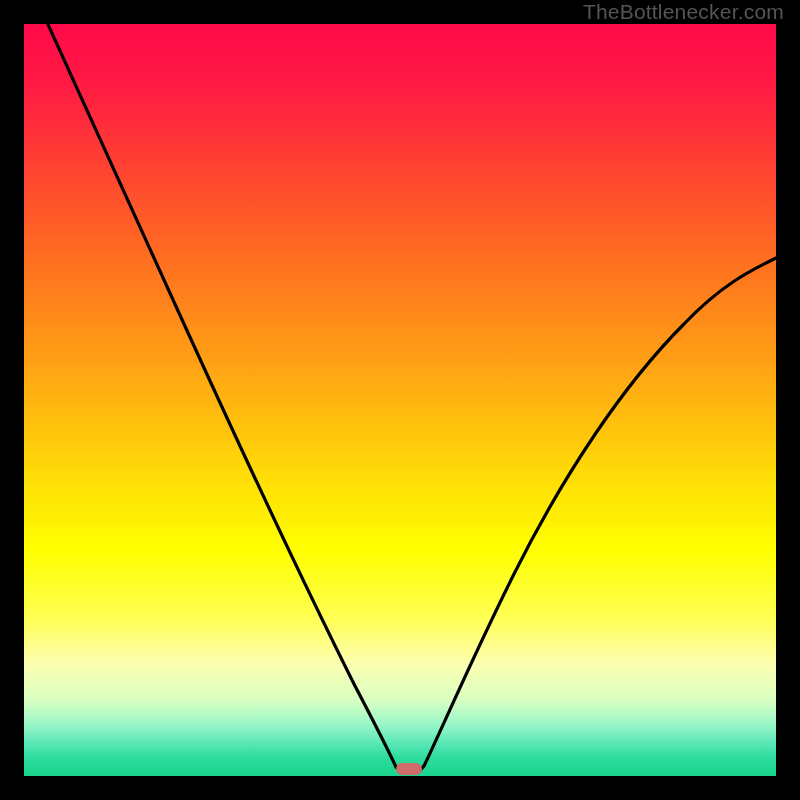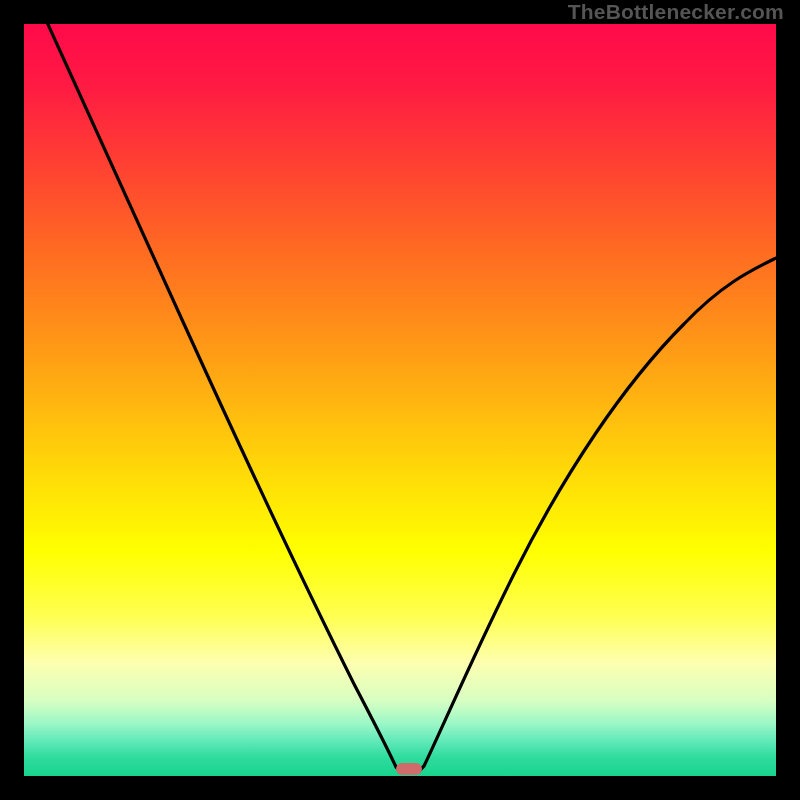--- a/index.html
+++ b/index.html
@@ -67,21 +67,21 @@
     width: 100%;
     height: 100%;
   }
   .watermark {
     position: absolute;
     top: 0px;
     right: 16px;
     color: #555;
     font-size: 21px;
     letter-spacing: 0.2px;
-    font-weight: 700;
+    font-weight: 400;
     user-select: none;
   }
 </style>
 </head>
 <body>
 
 <div class="frame">
   <div class="plot-area">
     <div class="gradient-bg"></div>
 

